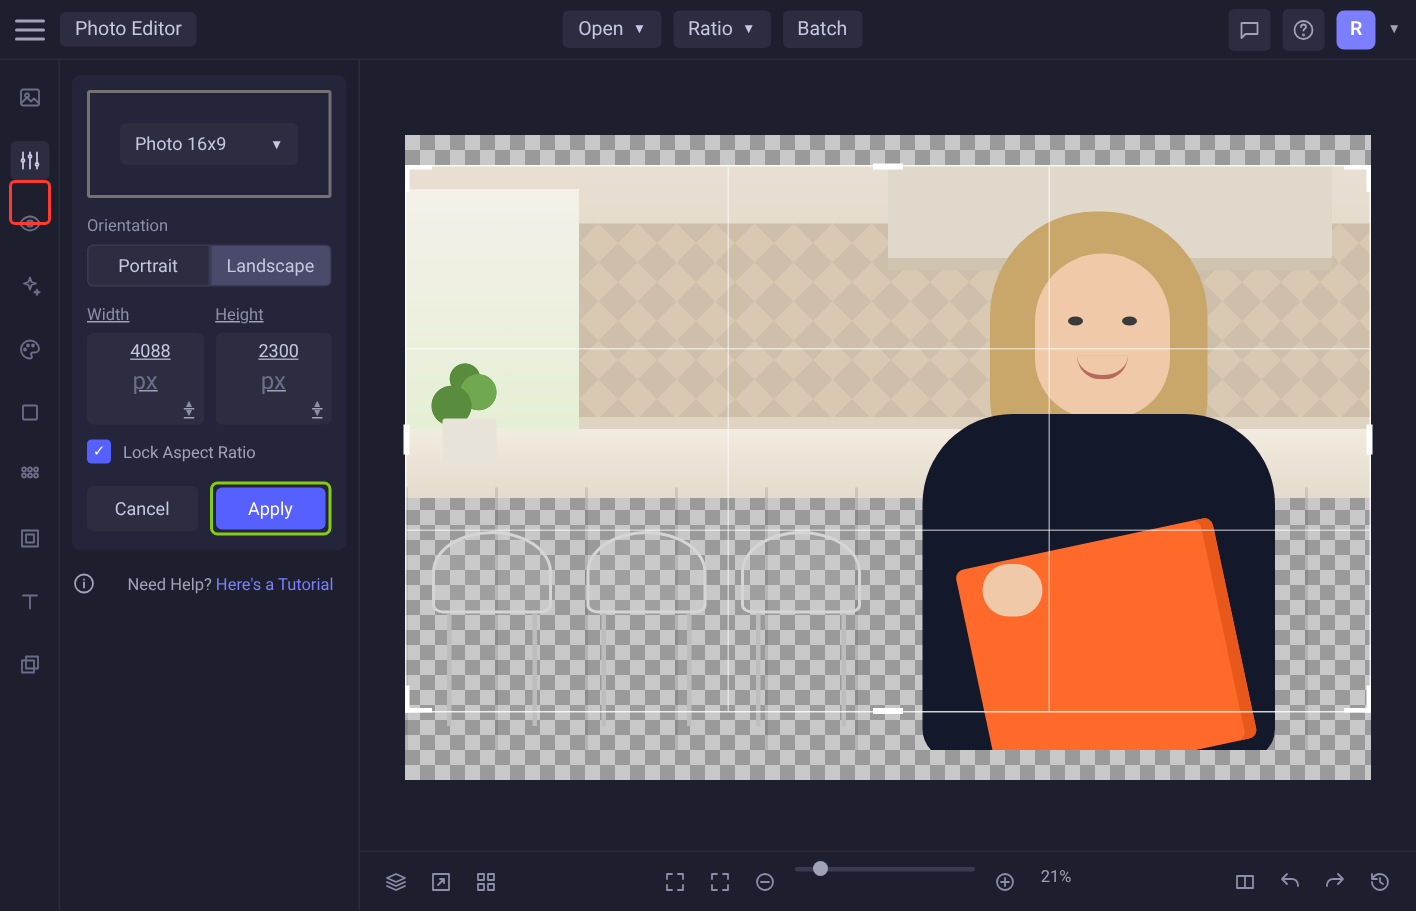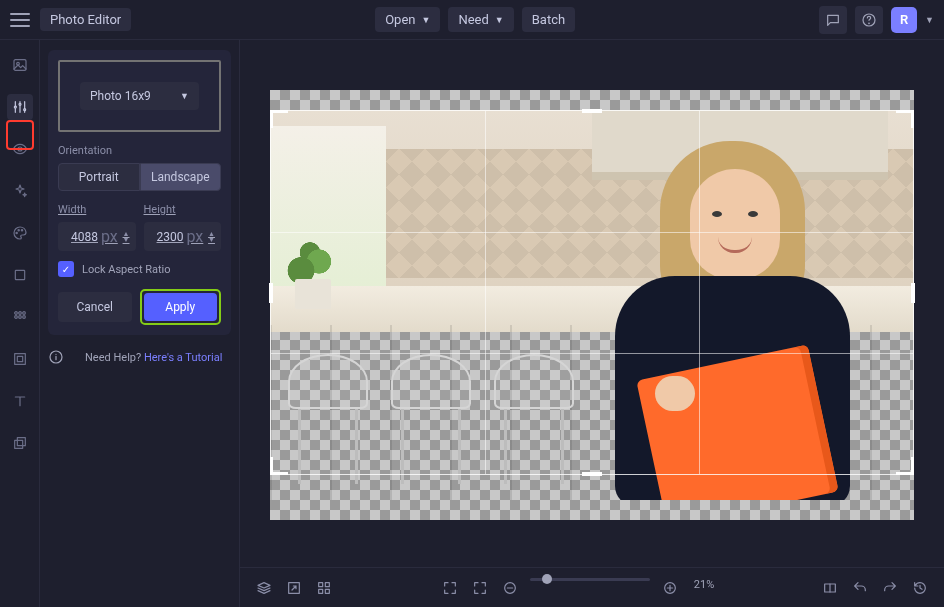--- a/index.html
+++ b/index.html
@@ -33,21 +33,21 @@
   .select-hl{border:2px solid #737373;border-radius:2px;padding:20px;margin-bottom:12px;}
   .select{background:#2c2d40;border-radius:4px;padding:7px 10px;display:flex;align-items:center;justify-content:space-between;cursor:pointer;font-size:12px;color:#c5c8e0;}
   .label{font-size:11px;color:#8b8ea8;margin-bottom:6px;}
   .seg{display:flex;margin-bottom:12px;}
   .seg button{flex:1;background:#2c2d40;border:1px solid #3a3b52;color:#c5c8e0;font-size:12px;padding:6px 0;cursor:pointer;}
   .seg button:first-child{border-radius:4px 0 0 4px;}
   .seg button:last-child{border-radius:0 4px 4px 0;}
   .seg button.sel{background:#4a4b6a;}
   .dims{display:flex;gap:8px;margin-bottom:10px;}
   .dimcol{flex:1;text-decoration:underline;}
-  .dim-input{background:#2c2d40;border-radius:4px;padding:5px 6px;display:flex;align-items:center;gap:3px;position:relative;}
+  .dim-input{background:#2c2d40;border-radius:4px;padding:5px 6px;display:flex;align-items:center;gap:3px;position:relative;flex-direction:column;}
   .dim-input input{background:none;border:none;color:#c5c8e0;width:34px;font-size:12px;text-align:right;outline:none;}
   .dim-input .unit{font-size:16px;color:#6b6e88;}
   .spin{display:flex;flex-direction:column;margin-left:auto;gap:0;}
   .spin span{font-size:7px;color:#8b8ea8;cursor:pointer;line-height:6px;}
   .chk{display:flex;align-items:center;gap:8px;font-size:11px;color:#a0a3b8;margin-bottom:12px;}
   .chk-box{width:16px;height:16px;background:#5560ff;border-radius:3px;display:flex;align-items:center;justify-content:center;color:#fff;font-size:10px;}
   .actions{display:flex;gap:8px;align-items:center;}
   .btn-cancel{flex:1;background:#2c2d40;border:none;color:#c5c8e0;font-size:12px;padding:8px 0;border-radius:4px;cursor:pointer;}
   .apply-hl{flex:1;border:2px solid #84cc16;border-radius:5px;padding:2px;}
   .btn-apply{width:100%;background:#5560ff;border:none;color:#fff;font-size:12px;padding:7px 0;border-radius:4px;cursor:pointer;}
@@ -127,21 +127,21 @@
       <span></span>
       <span></span>
     </div>
   <div class="app-title">Photo Editor</div>
   <div class="top-center">
     <button class="top-btn">
         <span>Open</span>
         <span class="chev">▼</span>
       </button>
     <button class="top-btn">
-        <span>Need</span>
+        <span>Ratio</span>
         <span class="chev">▼</span>
       </button>
     <button class="top-btn">Batch</button>
   </div>
   <div class="top-right">
     <div class="icon-btn">
         <svg viewBox="0 0 24 24">
           <path d="M4 5h16v11H8l-4 4V5z"></path>
         </svg>
       </div>

